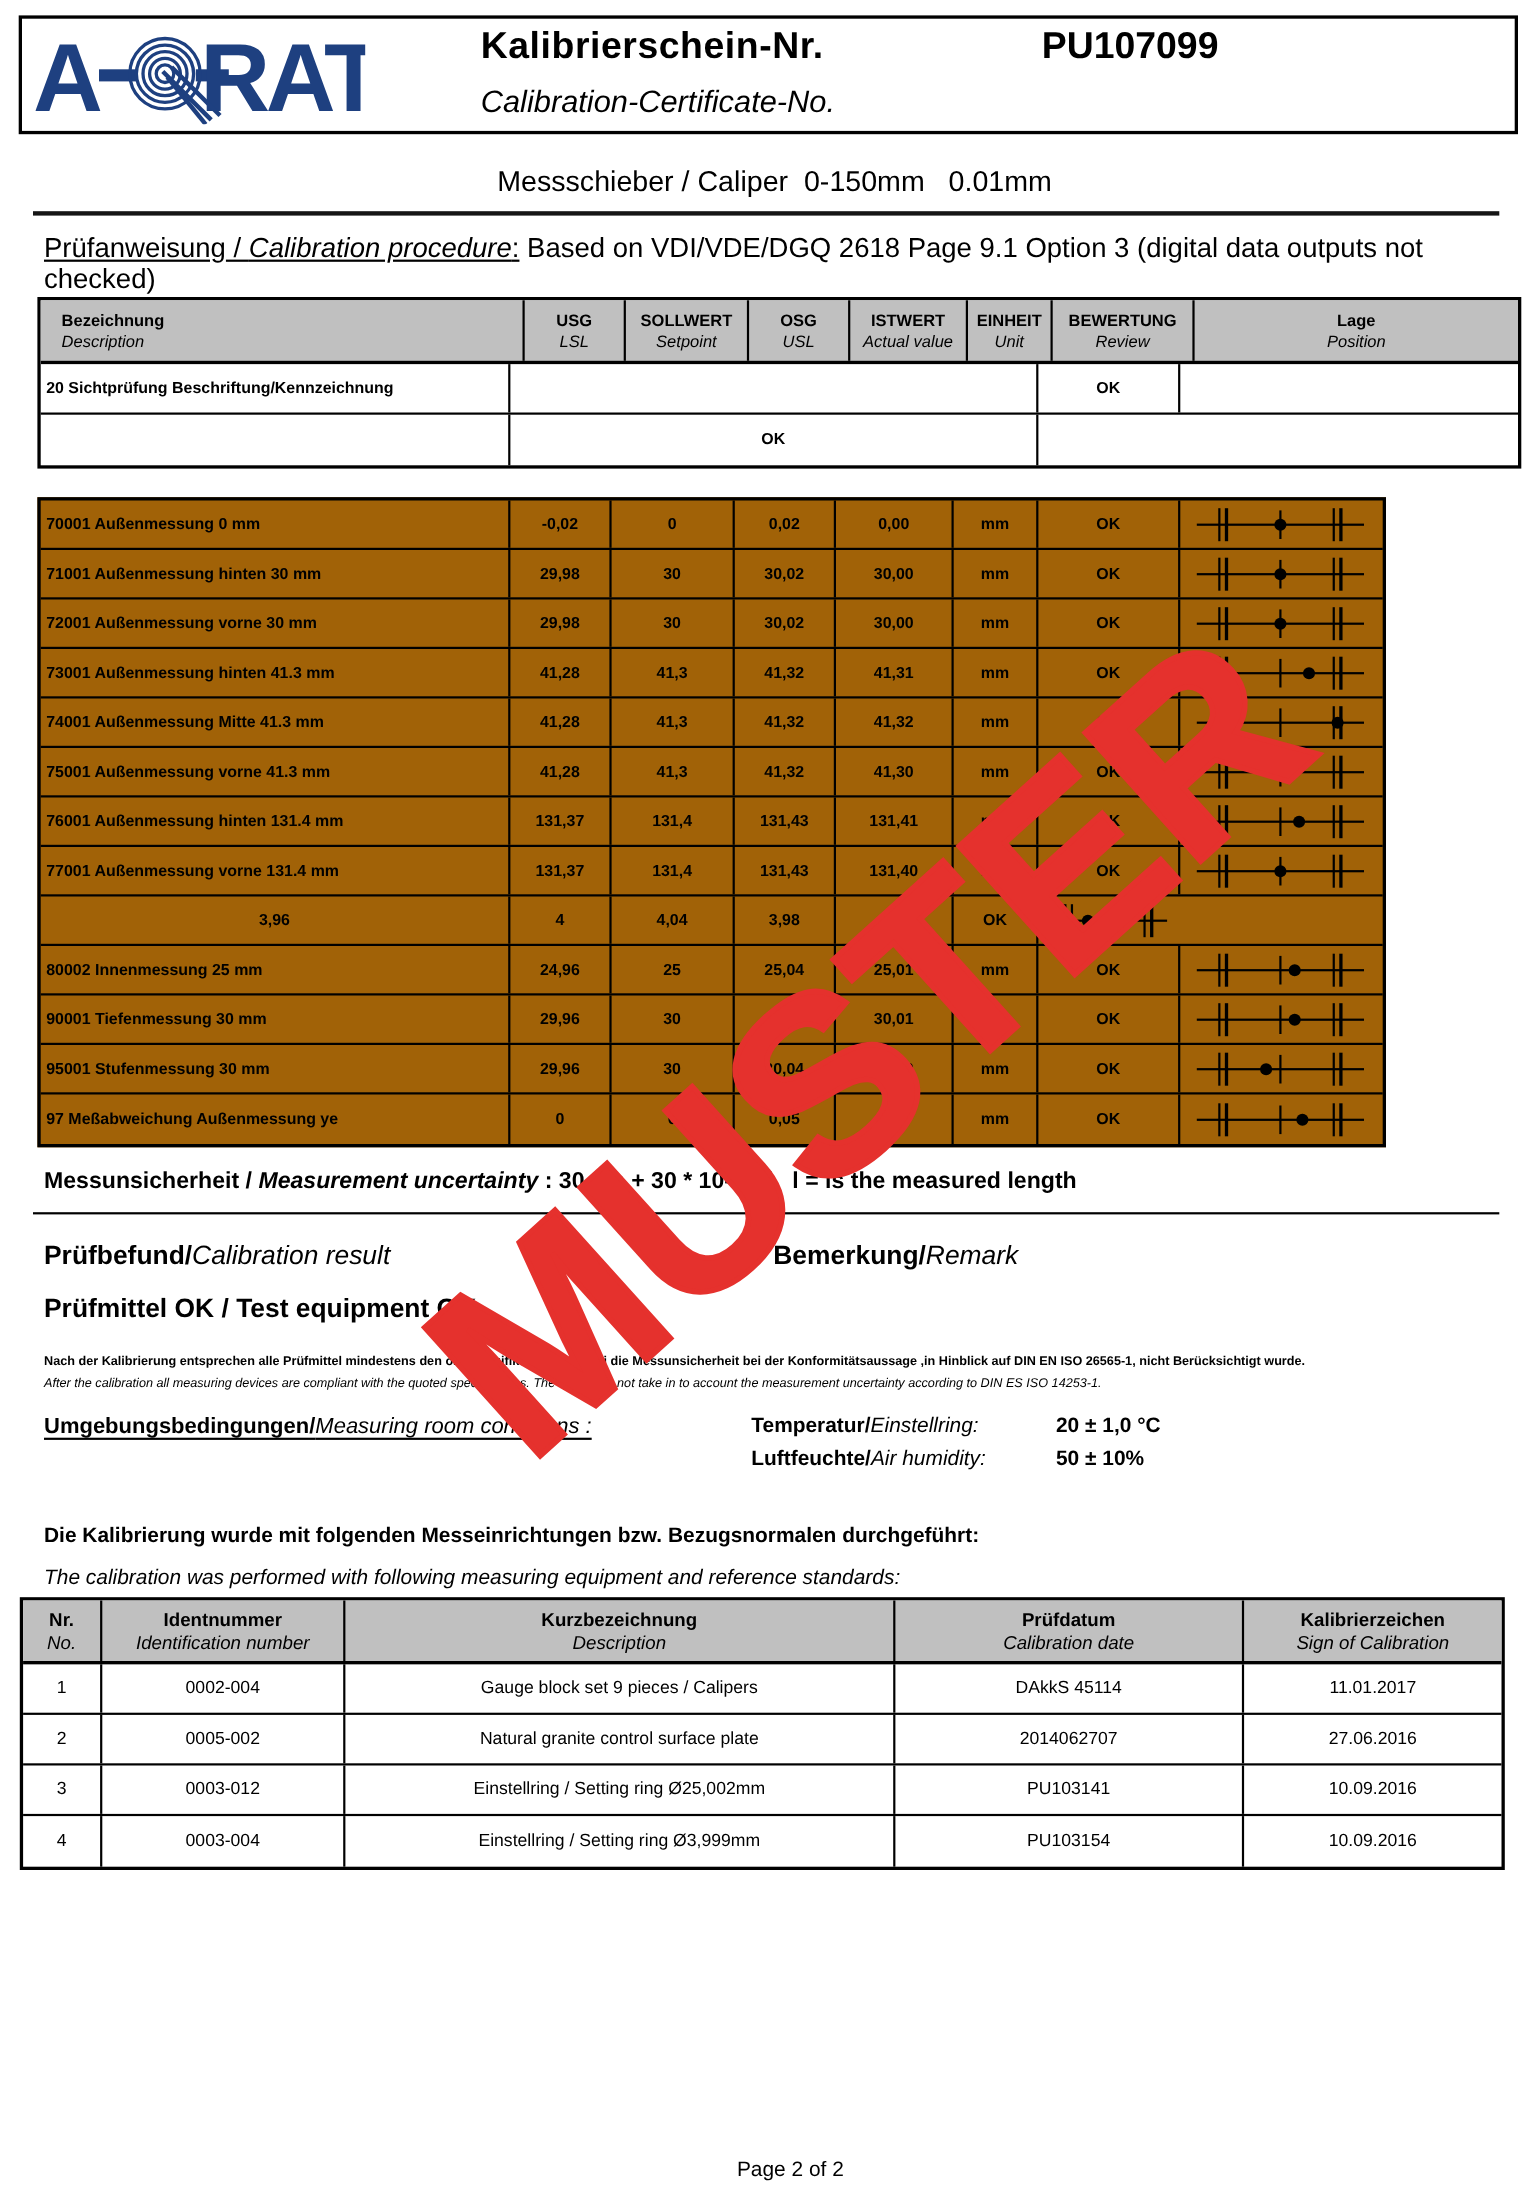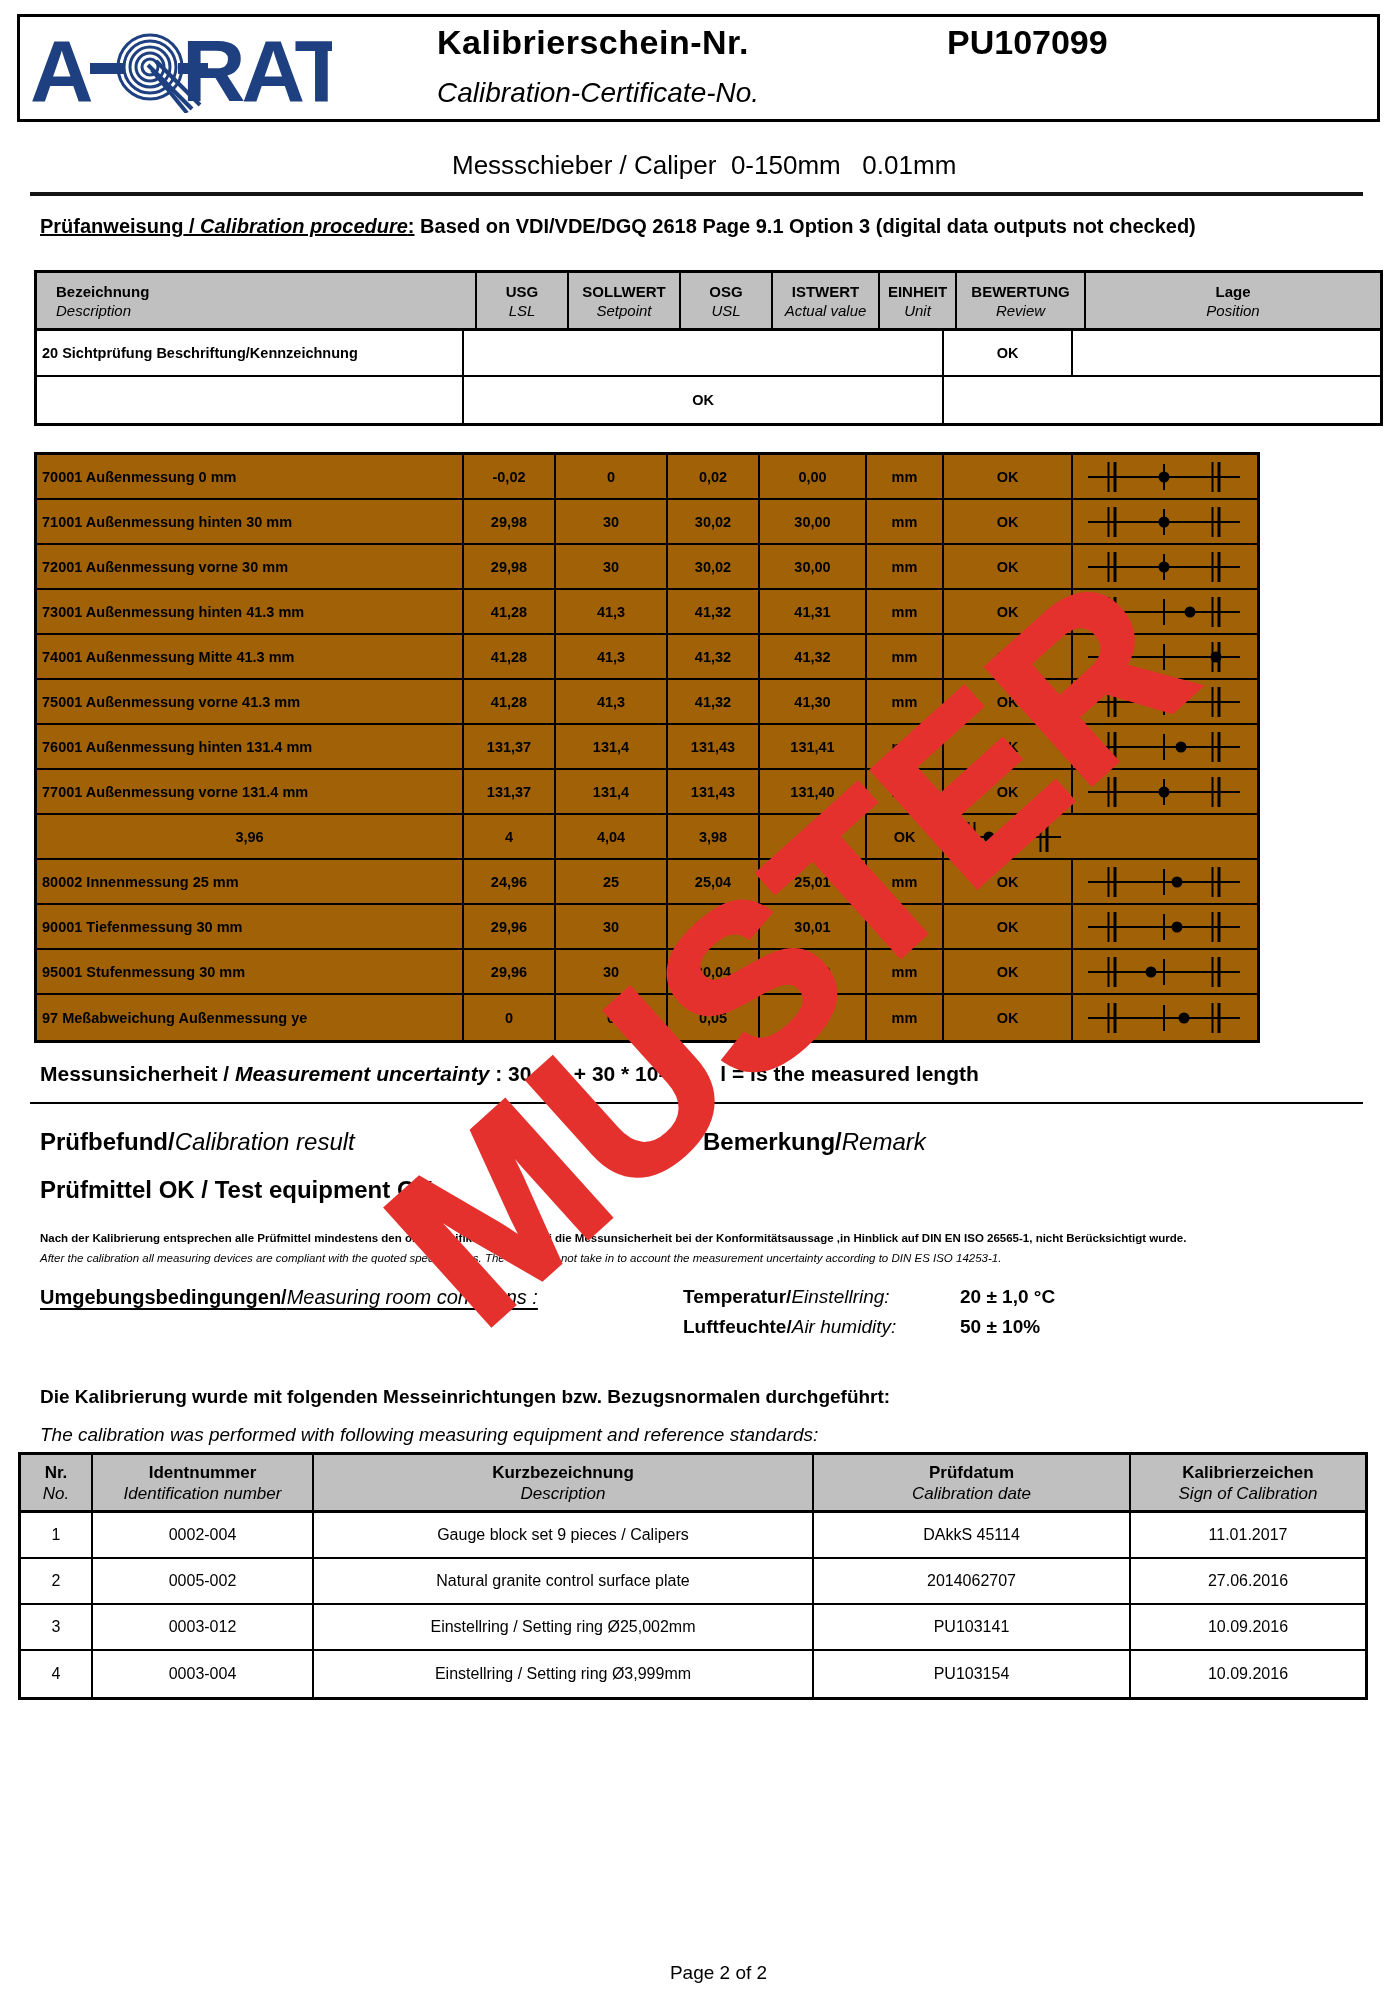--- a/index.html
+++ b/index.html
@@ -10,21 +10,21 @@
     margin:0 auto;
   }
   
   .header-box { position:absolute; top:14px; left:17px; width:1363px; height:108px; border:3px solid #000; background:#fff; }
   .logo { position:absolute; left:12px; top:8px; }
   .kalib-title { position:absolute; left:417px; top:6px; font-size:34px; font-weight:bold; letter-spacing:0.5px; }
   .cert-no { position:absolute; left:927px; top:6px; font-size:34px; font-weight:bold; }
   .cert-label { position:absolute; left:417px; top:60px; font-size:28px; font-style:italic; }
   .subtitle { position:absolute; top:150px; left:452px; font-size:26px; white-space:pre; }
   .rule-thick { position:absolute; top:192px; left:30px; width:1333px; height:4px; background:#151515; }
-  .procedure { position:absolute; top:212px; left:40px; width:1332px; font-size:20px; font-weight:bold; line-height:28px; }
+  .procedure { position:absolute; top:212px; left:40px; width:1332px; font-size:25px; font-weight:normal; line-height:28px; }
   .procedure .uline { text-decoration:underline; }
   .procedure .en { font-style:italic; }
   
   .t1 { position:absolute; top:270px; left:34px; width:1349px; border:3px solid #000; background:#fff; }
   .thead { display:grid; grid-template-columns:427px 92px 112px 92px 107px 77px 129px 1fr; height:58px; background:#c0c0c0; border-bottom:3px solid #000; }
   .hcell { border-right:2px solid #000; display:flex; flex-direction:column; justify-content:center; align-items:center; font-size:15px; line-height:19px; text-align:center; }
   .hcell:last-child { border-right:none; }
   .hcell.left { align-items:flex-start; text-align:left; padding-left:6px; }
   .hcell .de { font-weight:bold; }
   .hcell .en { font-style:italic; }

